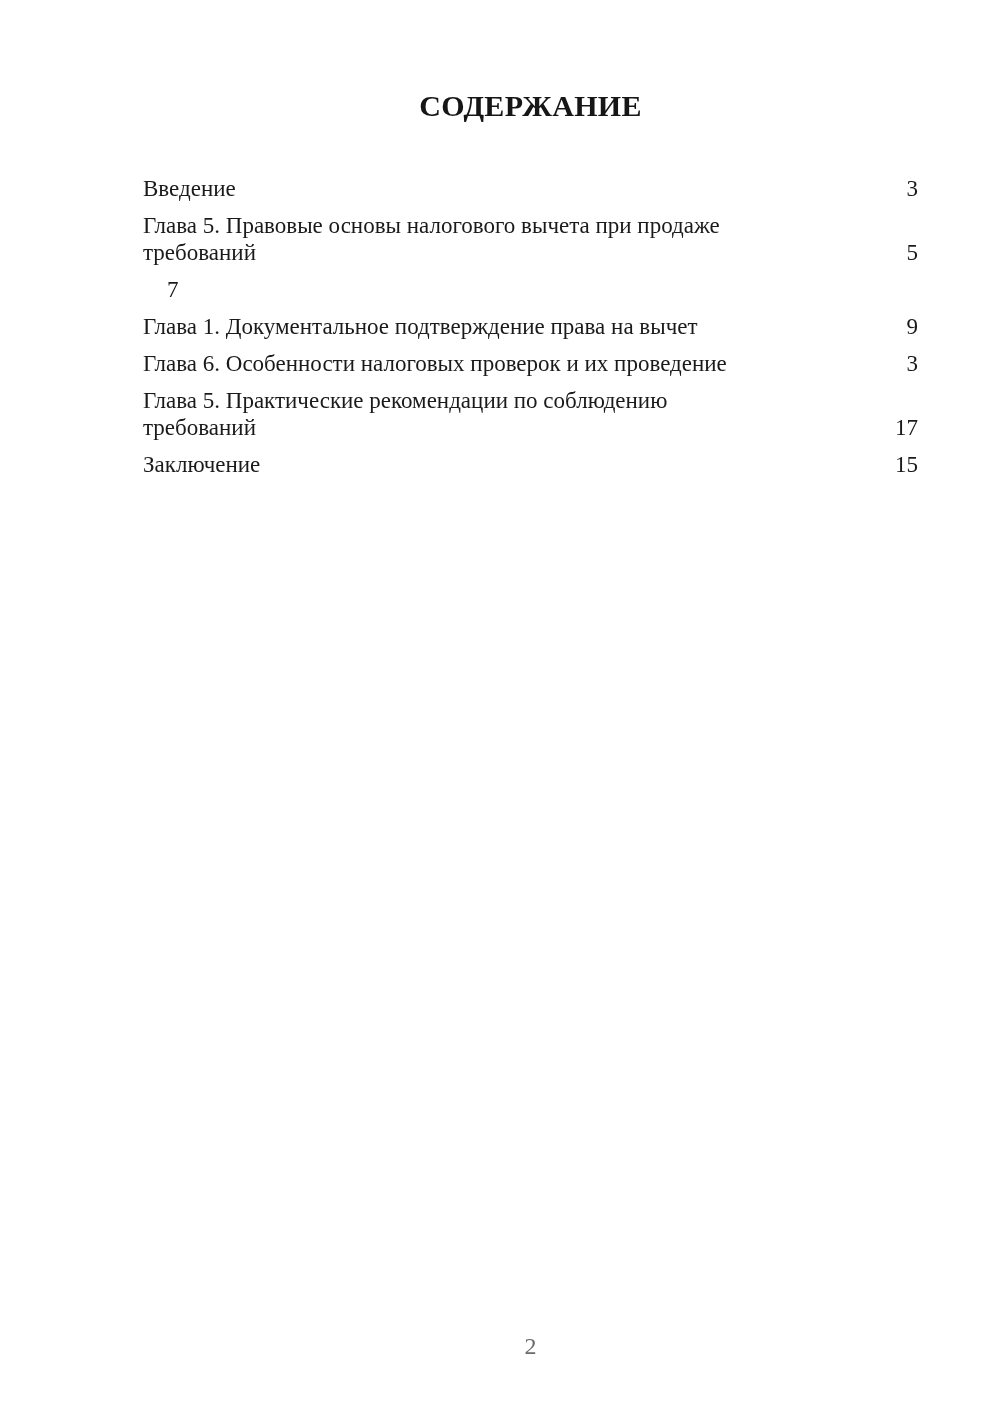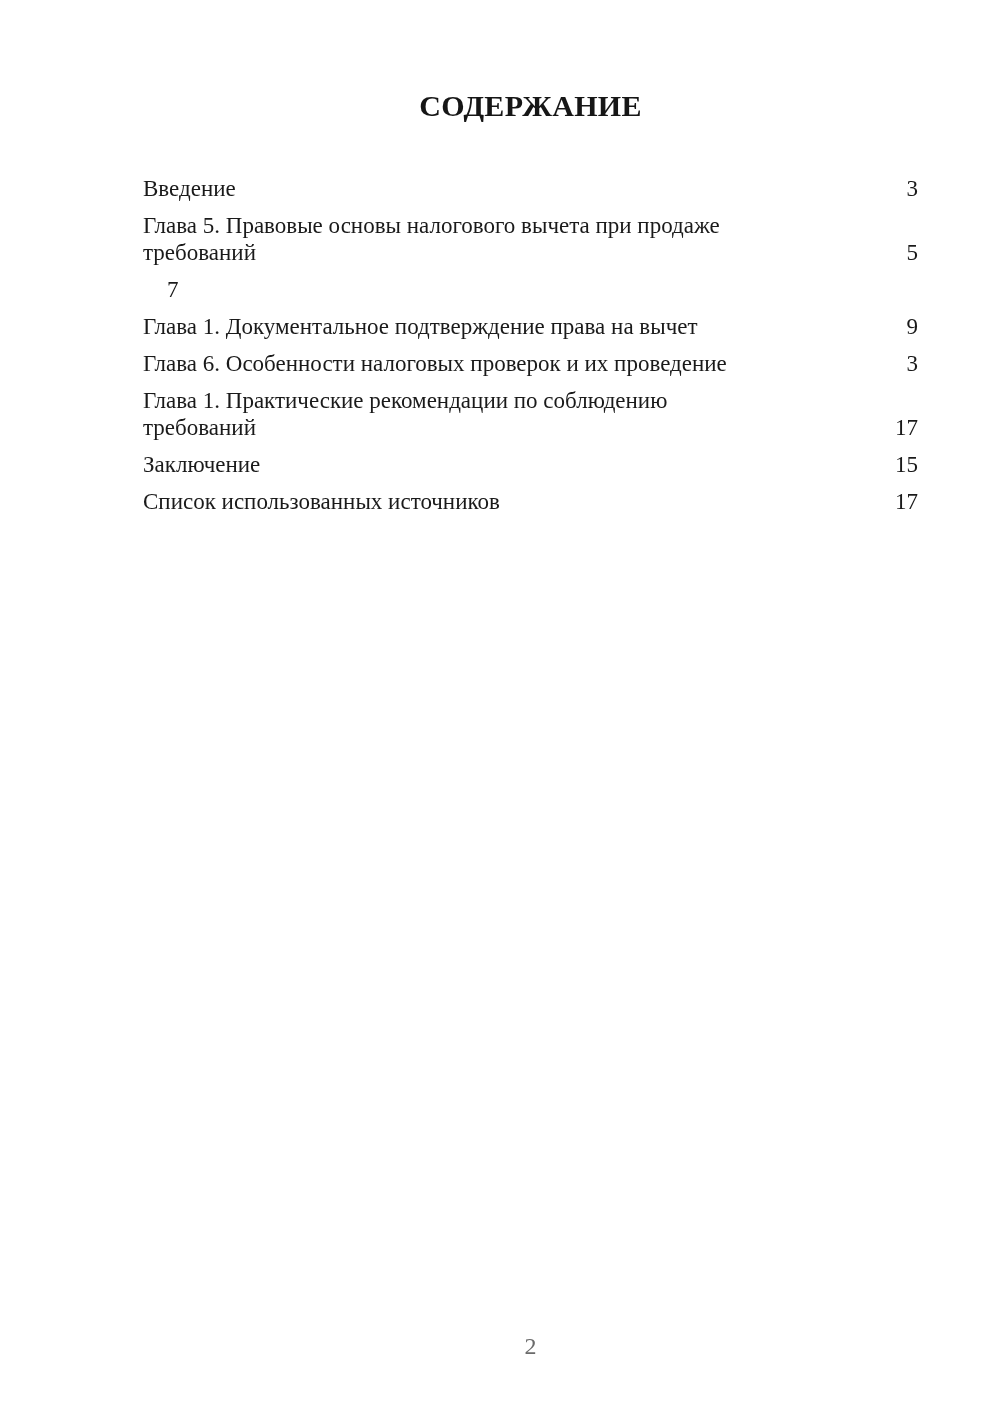--- a/index.html
+++ b/index.html
@@ -102,36 +102,30 @@
 
         <div class="toc-entry">
           <div class="entry-text">
             <div class="entry-line">Глава 6. Особенности налоговых проверок и их проведение</div>
           </div>
           <div class="entry-page">3</div>
         </div>
 
         <div class="toc-entry">
           <div class="entry-text">
-            <div class="entry-line">Глава 1. Практические рекомендации по соблюдению</div>
+            <div class="entry-line">Глава 5. Практические рекомендации по соблюдению</div>
             <div class="entry-line">требований</div>
           </div>
           <div class="entry-page">17</div>
         </div>
 
         <div class="toc-entry">
           <div class="entry-text">
             <div class="entry-line">Заключение</div>
           </div>
           <div class="entry-page">15</div>
         </div>
 
-        <div class="toc-entry">
-          <div class="entry-text">
-            <div class="entry-line">Список использованных источников</div>
-          </div>
-          <div class="entry-page">17</div>
-        </div>
       </div>
   </div>
 
   <div class="footer-page-number">2</div>
 </div>
 
 </body></html>

